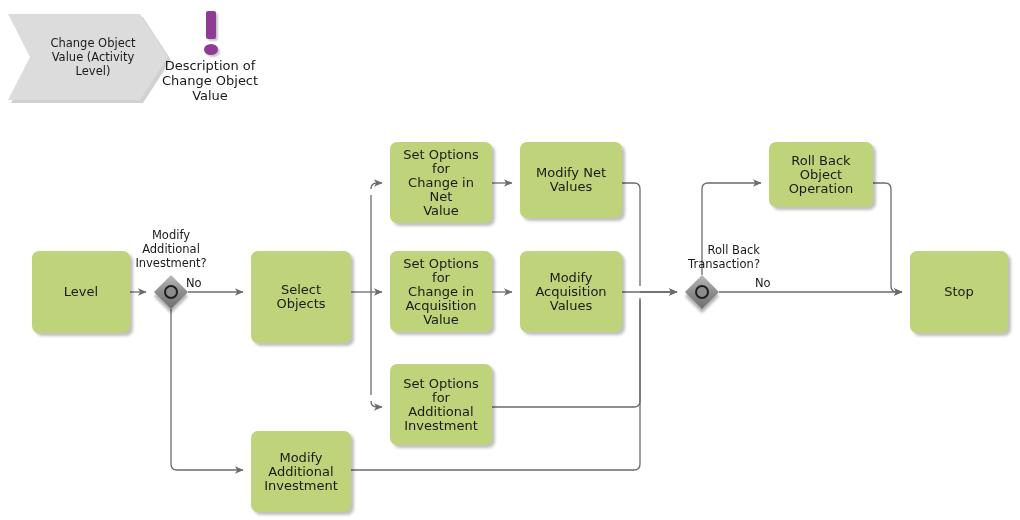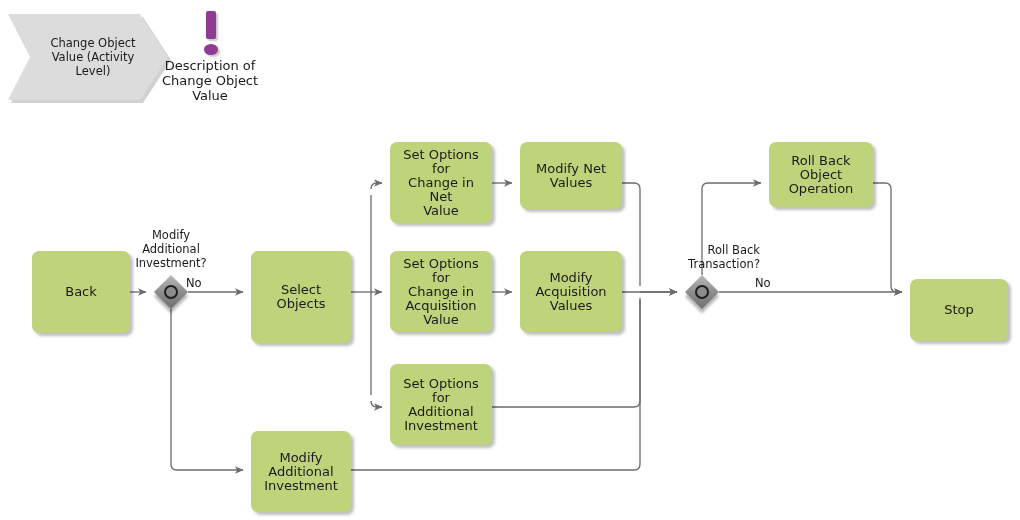--- a/index.html
+++ b/index.html
@@ -91,31 +91,31 @@
       <path d="M640,292 L677,292" marker-end="url(#arw)"></path>
 
       <path d="M702,275 L702,189 Q702,183 708,183 L761,183" marker-end="url(#arw)"></path>
       <path d="M873,183 L885,183 Q891,183 891,189 L891,286 Q891,292 897,292 L902,292" marker-end="url(#arw)"></path>
       <path d="M719,292 L902,292" marker-end="url(#arw)"></path>
     </g>
   </svg>
 
   <div id="nodes">
       <div class="node" style="left: 32px; top: 251px; width: 98px; height: 82px;">
-        <div class="lbl">Back</div>
+        <div class="lbl">Level</div>
       </div>
       <div class="node" style="left: 251px; top: 251px; width: 100px; height: 92px;">
         <div class="lbl">Select Objects</div>
       </div>
       <div class="node" style="left: 390px; top: 142px; width: 102px; height: 81px;">
         <div class="lbl">Set Options for
 Change in Net
 Value</div>
       </div>
-      <div class="node" style="left: 520px; top: 142px; width: 102px; height: 67px;">
+      <div class="node" style="left: 520px; top: 142px; width: 102px; height: 76px;">
         <div class="lbl">Modify Net
 Values</div>
       </div>
       <div class="node" style="left: 390px; top: 251px; width: 102px; height: 81px;">
         <div class="lbl">Set Options for
 Change in
 Acquisition
 Value</div>
       </div>
       <div class="node" style="left: 520px; top: 251px; width: 102px; height: 81px;">
@@ -130,21 +130,21 @@
       </div>
       <div class="node" style="left: 251px; top: 431px; width: 100px; height: 81px;">
         <div class="lbl">Modify
 Additional
 Investment</div>
       </div>
       <div class="node" style="left: 769px; top: 142px; width: 104px; height: 65px;">
         <div class="lbl">Roll Back Object
 Operation</div>
       </div>
-      <div class="node" style="left: 910px; top: 251px; width: 98px; height: 62px; margin-top: 28px;">
+      <div class="node" style="left: 910px; top: 251px; width: 98px; height: 82px;">
         <div class="lbl">Stop</div>
       </div>
     </div>
   <div id="decisions">
       <div class="diamond" style="left: 154px; top: 275px;">
         <div class="shape"></div>
         <div class="ring"></div>
       </div>
       <div class="elabel" style="left: 115px; top: 228px; width: 112px;">Modify
 Additional

